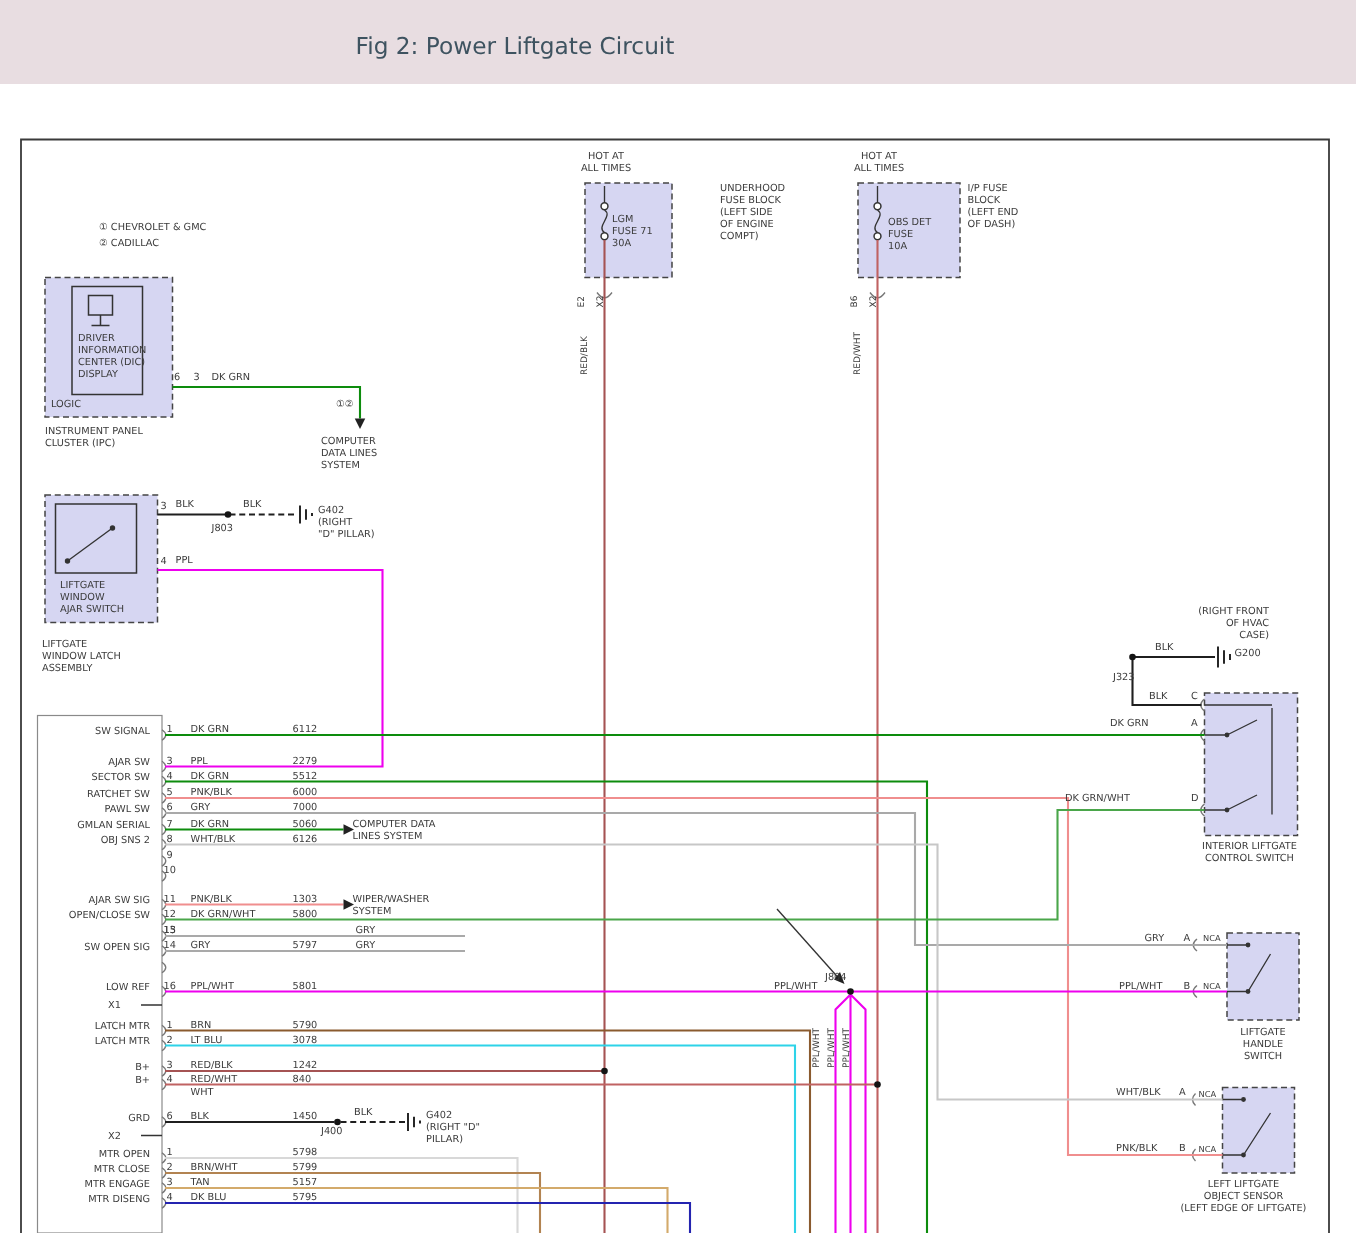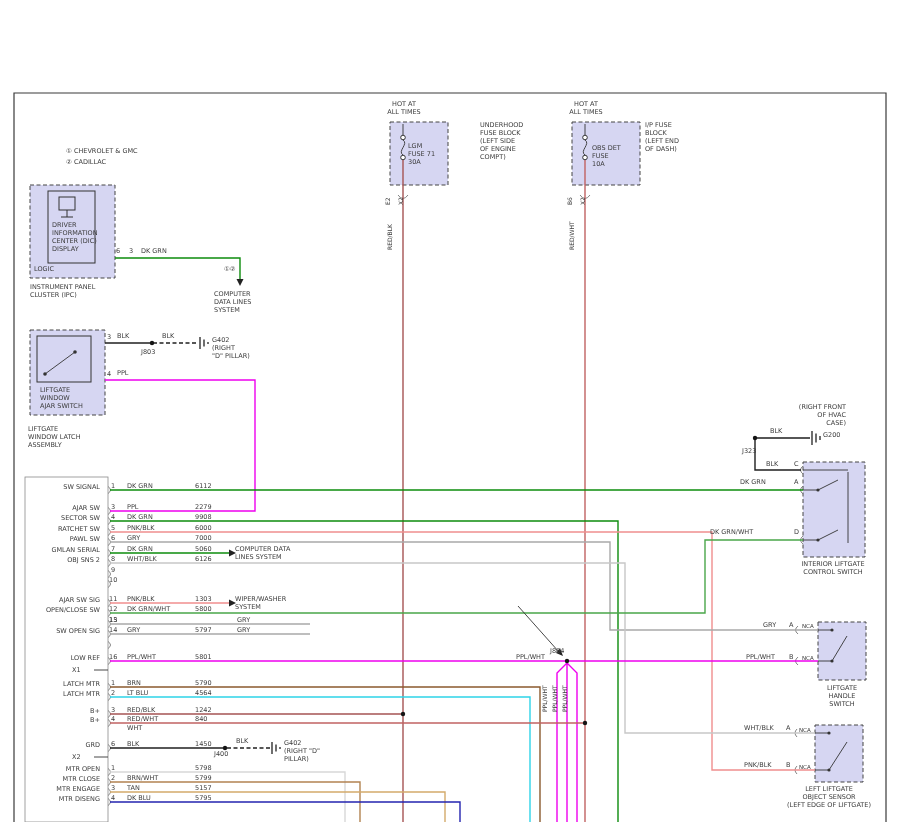--- a/index.html
+++ b/index.html
@@ -27,20 +27,23 @@
   .dot{fill:#141414;}
   .sdot{fill:#333;}
   .term{fill:#ffffff;stroke:#333;stroke-width:1;}
   .arrow{fill:#222;stroke:none;}
 </style>
 </head>
 <body>
 
 <div class="stage">
 
+  <div class="header">
+    <div class="title">Fig 2: Power Liftgate Circuit</div>
+  </div>
 
   <div class="diagram">
 
     <svg width="904" height="822" viewBox="0 0 904 822">
 
       <path class="frame" d="M14,822 V93 H886 V822"></path>
 
       <rect class="module" x="30" y="185" width="85" height="93"></rect>
       <rect class="inner" x="48" y="191" width="47" height="72"></rect>
       <g class="inner">
@@ -284,21 +287,21 @@
     <div class="t" style="left:195px;top:482px">6112</div>
 
     <div class="t r" style="left:26px;top:504px;width:74px">AJAR SW</div>
     <div class="t" style="left:111px;top:503px">3</div>
     <div class="t" style="left:127px;top:503px">PPL</div>
     <div class="t" style="left:195px;top:503px">2279</div>
 
     <div class="t r" style="left:26px;top:514px;width:74px">SECTOR SW</div>
     <div class="t" style="left:111px;top:513px">4</div>
     <div class="t" style="left:127px;top:513px">DK GRN</div>
-    <div class="t" style="left:195px;top:513px">9908</div>
+    <div class="t" style="left:195px;top:513px">5512</div>
 
     <div class="t r" style="left:26px;top:525px;width:74px">RATCHET SW</div>
     <div class="t" style="left:111px;top:524px">5</div>
     <div class="t" style="left:127px;top:524px">PNK/BLK</div>
     <div class="t" style="left:195px;top:524px">6000</div>
 
     <div class="t r" style="left:26px;top:535px;width:74px">PAWL SW</div>
     <div class="t" style="left:111px;top:534px">6</div>
     <div class="t" style="left:127px;top:534px">GRY</div>
     <div class="t" style="left:195px;top:534px">7000</div>
@@ -343,21 +346,21 @@
     <div class="t" style="left:195px;top:653px">5801</div>
 
     <div class="t r" style="left:26px;top:680px;width:74px">LATCH MTR</div>
     <div class="t" style="left:111px;top:679px">1</div>
     <div class="t" style="left:127px;top:679px">BRN</div>
     <div class="t" style="left:195px;top:679px">5790</div>
 
     <div class="t r" style="left:26px;top:690px;width:74px">LATCH MTR</div>
     <div class="t" style="left:111px;top:689px">2</div>
     <div class="t" style="left:127px;top:689px">LT BLU</div>
-    <div class="t" style="left:195px;top:689px">4564</div>
+    <div class="t" style="left:195px;top:689px">3078</div>
 
     <div class="t r" style="left:26px;top:707px;width:74px">B+</div>
     <div class="t" style="left:111px;top:706px">3</div>
     <div class="t" style="left:127px;top:706px">RED/BLK</div>
     <div class="t" style="left:195px;top:706px">1242</div>
 
     <div class="t r" style="left:26px;top:716px;width:74px">B+</div>
     <div class="t" style="left:111px;top:715px">4</div>
     <div class="t" style="left:127px;top:715px">RED/WHT</div>
     <div class="t" style="left:195px;top:715px">840</div>

